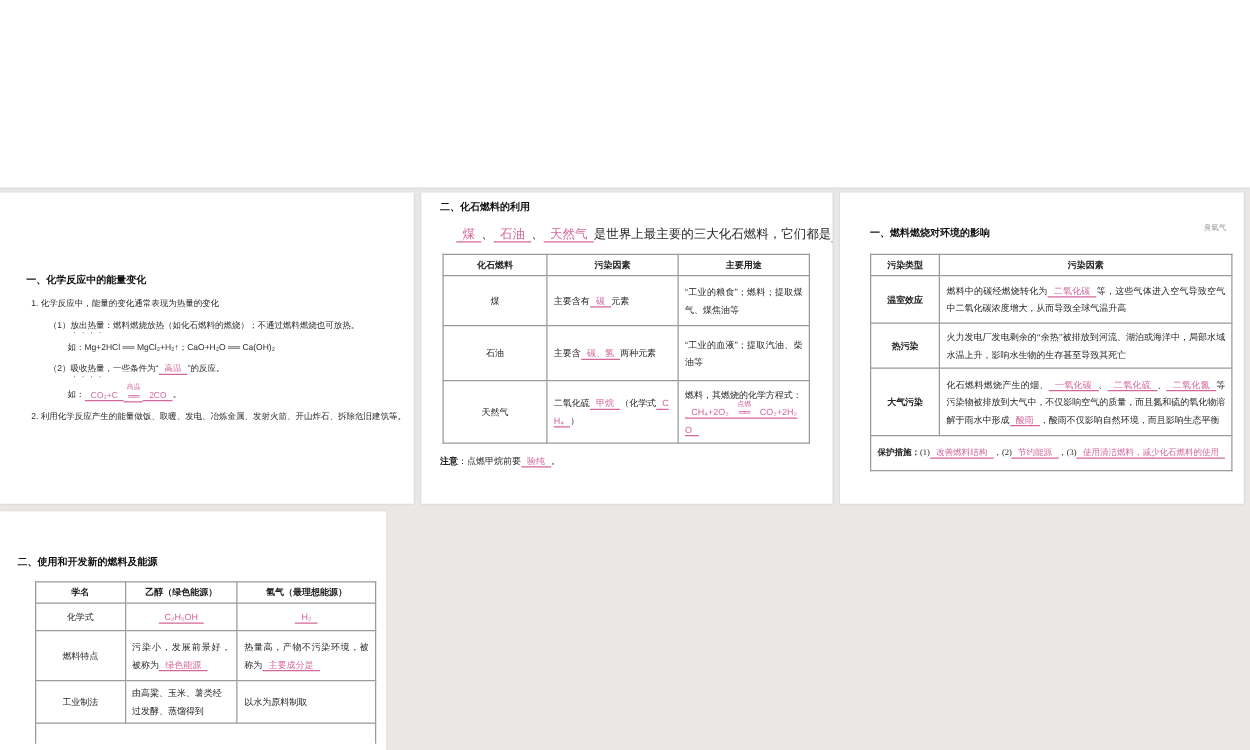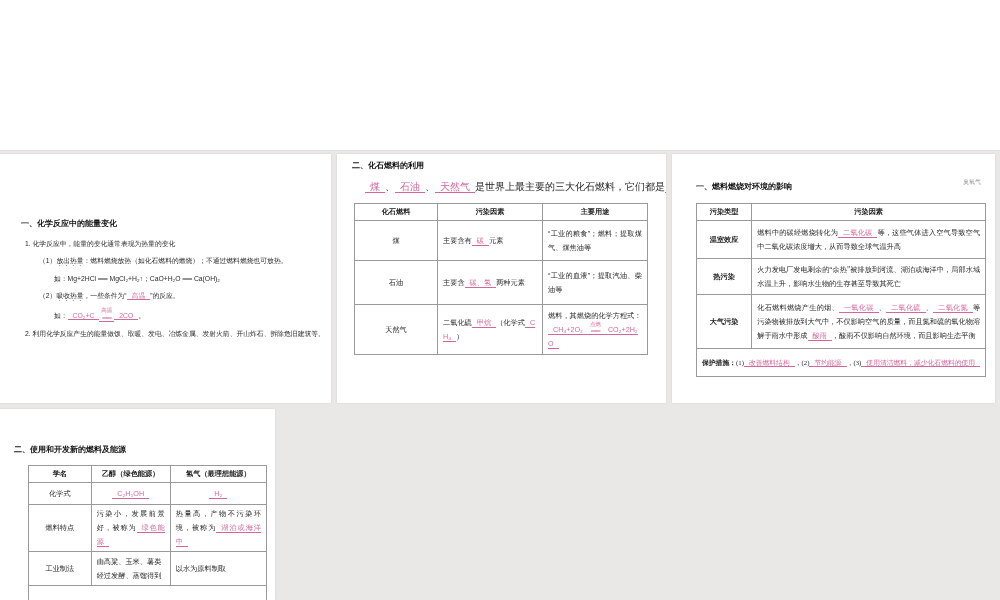--- a/index.html
+++ b/index.html
@@ -3,21 +3,21 @@
 <meta charset="utf-8">
 <style>
   html,body{margin:0;padding:0;background:#e9e8e7;}
   .stage{position:relative;width:1000px;height:600px;overflow:hidden;background:#e9e8e7;
          font-family:"Liberation Sans","DejaVu Sans",sans-serif;color:#262626;}
   .panel{position:absolute;background:#ffffff;overflow:hidden;box-shadow:0 0 2px rgba(0,0,0,0.10);}
   #p-top{left:0;top:0;width:1000px;height:150px;}
   #p-energy{left:0;top:154px;width:331px;height:249px;}
   #p-fossil{left:337px;top:154px;width:329px;height:249px;}
   #p-env{left:672px;top:154px;width:323px;height:249px;font-family:Liberation Serif, serif;}
-  #p-newfuel{left:0;top:409px;width:275px;height:191px;}
+  #p-newfuel{left:0;top:409px;width:309px;height:191px;}
 
   .p-title{font-weight:bold;color:#111;font-size:8px;}
   .line{font-size:6.8px;line-height:10px;margin-bottom:6.5px;white-space:nowrap;color:#2a2a2a;}
 
   
   #p-energy .inner{padding:64px 4px 0 21px;}
   #p-energy .p-title{margin-bottom:10px;}
   .pl1{padding-left:4px;} .pl2{padding-left:18px;} .pl3{padding-left:33px;}
 
   
@@ -108,20 +108,21 @@
         <tr style="height:50px">
           <td class="lab">天然气</td>
           <td><span class="">二氧化硫</span><span class="ans">甲烷</span><span class="">（化学式</span><span class="ans">CH₄</span><span class="">）</span></td>
           <td><span class="">燃料，其燃烧的化学方程式：</span><span class="ans">CH₄+2O₂</span><span class="cond">
                   <span class="cond-t">点燃</span>
                   <span class="cond-b">══</span>
                 </span><span class="ans">CO₂+2H₂O</span></td>
         </tr>
       </tbody>
         </table>
+      <div class="note"><span class="bold">注意</span><span class="">：点燃甲烷前要</span><span class="ans">验纯</span><span class="">。</span></div>
     </div>
   </div>
 
   <div class="panel" id="p-env">
     <div class="inner">
       <span class="tiny-note">臭氧气</span>
       <div class="p-title">一、燃料燃烧对环境的影响</div>
       <table>
         <colgroup>
             <col style="width:55px">
@@ -168,21 +169,21 @@
           <th>氢气（最理想能源）</th>
         </tr>
         <tr style="height:22px">
           <td class="lab">化学式</td>
           <td class="ctr"><span class="ans">C₂H₅OH</span></td>
           <td class="ctr"><span class="ans">H₂</span></td>
         </tr>
         <tr style="height:40px">
           <td class="lab">燃料特点</td>
           <td class="just"><span class="">污染小，发展前景好，被称为</span><span class="ans">绿色能源</span></td>
-          <td class="just"><span class="">热量高，产物不污染环境，被称为</span><span class="ans">湖泊或海洋中</span></td>
+          <td class="just"><span class="">热量高，产物不污染环境，被称为</span><span class="ans">主要成分是</span></td>
         </tr>
         <tr style="height:34px">
           <td class="lab">工业制法</td>
           <td><span class="">由高粱、玉米、薯类经过发酵、蒸馏得到</span></td>
           <td><span class="">以水为原料制取</span></td>
         </tr>
         <tr class="partial" style="height:16px">
           <td colspan="3"></td>
         </tr>
       </tbody>

